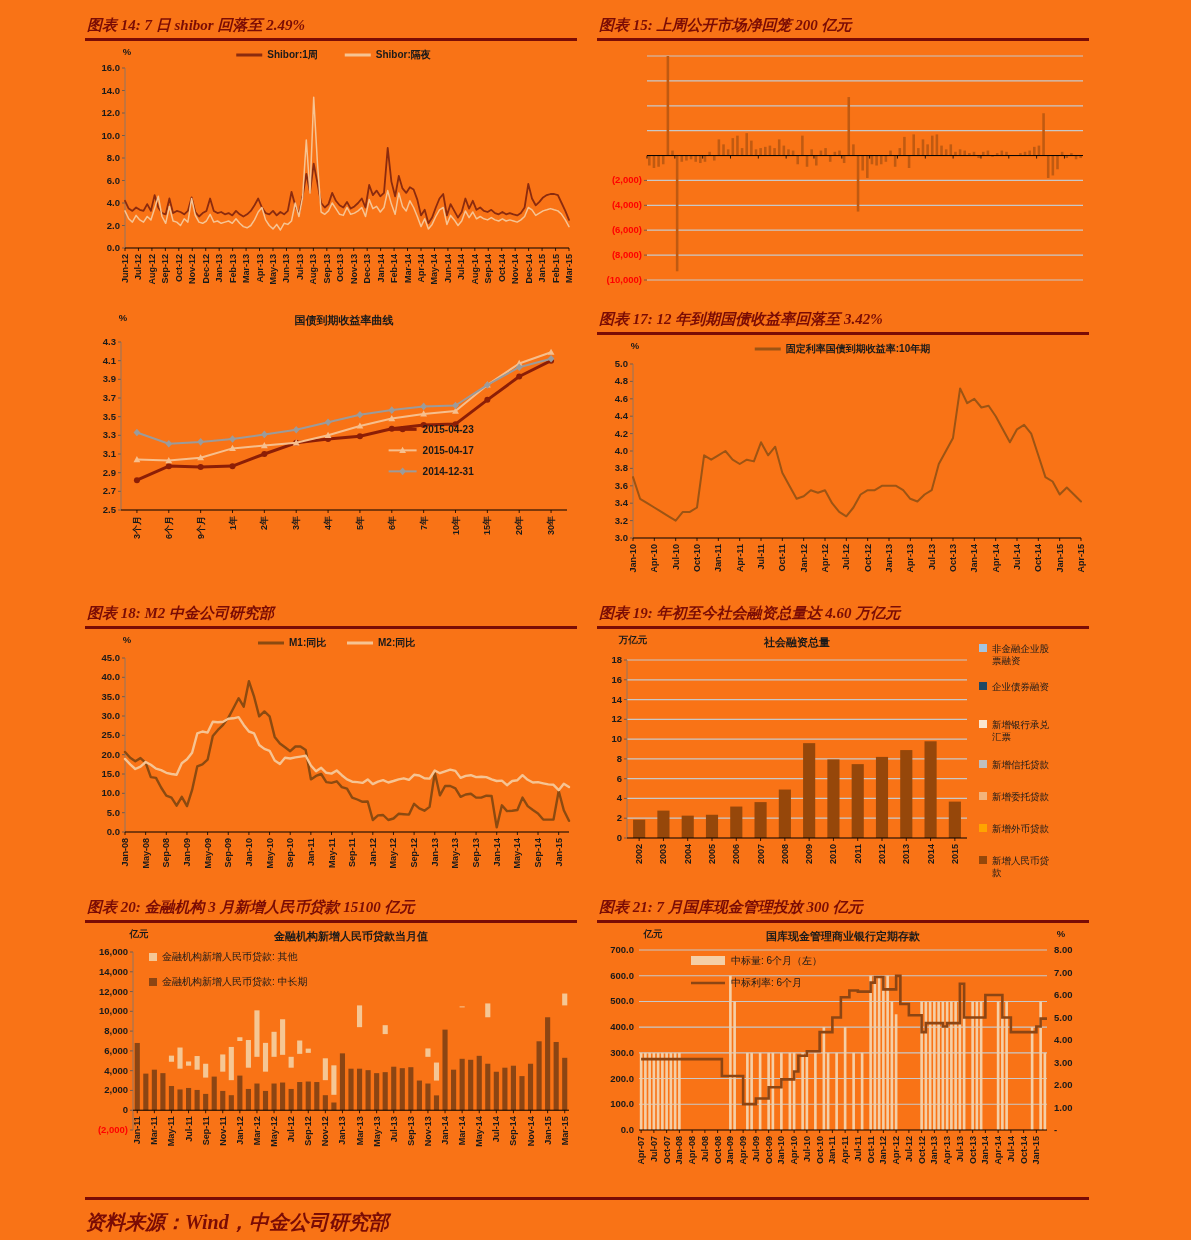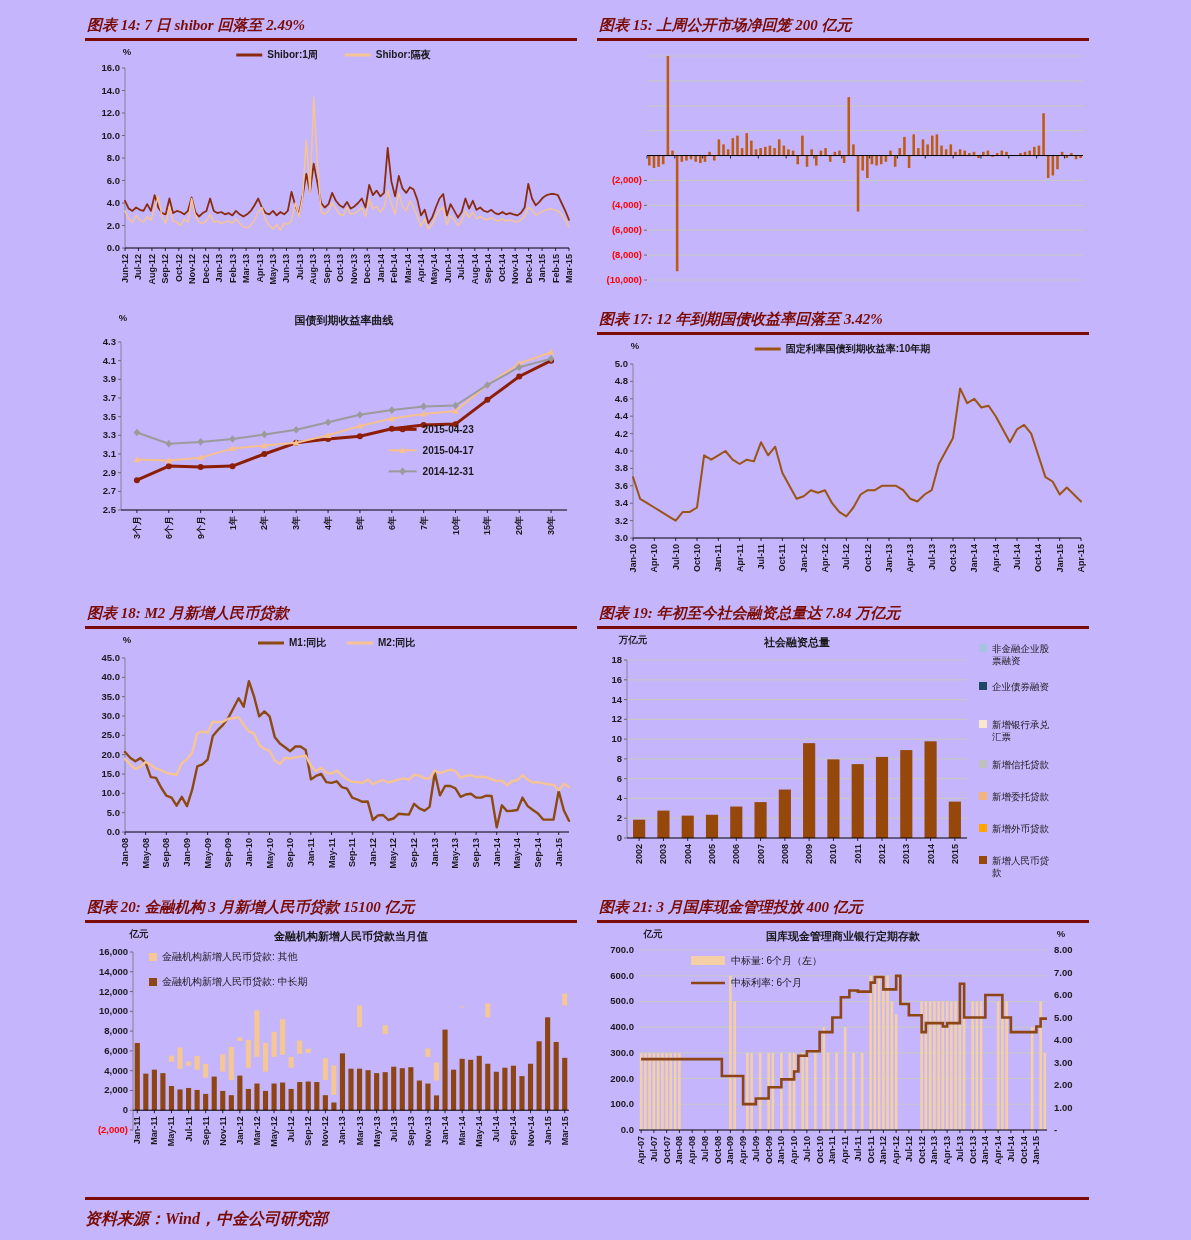--- a/index.html
+++ b/index.html
@@ -1,27 +1,27 @@
 <!DOCTYPE html>
 <html><head>
 <meta charset="utf-8">
 <style>
   html,body{margin:0;padding:0;background:#fff;}
-  .page{position:relative;width:1191px;height:1240px;background:#c4b5fd;overflow:hidden;
+  .page{position:relative;width:1191px;height:1240px;background:#f97316;overflow:hidden;
         font-family:"Liberation Sans","DejaVu Sans",sans-serif;}
   .charts{position:absolute;left:85px;top:16px;display:grid;
           grid-template-columns:492px 492px;column-gap:20px;row-gap:14px;}
   .panel{width:492px;}
   .ptitle{margin:0 0 3px 0;padding:0 0 4px 2px;font-size:15px;line-height:18px;
           font-weight:bold;font-style:italic;color:#7A0C05;border-bottom:3px solid #7A0C05;
           font-family:"Liberation Serif","DejaVu Serif",serif;white-space:nowrap;}
   .cbox{display:block;}
   svg text{font-family:"Liberation Sans","DejaVu Sans",sans-serif;}
   .footer{position:absolute;left:85px;top:1197px;width:1004px;border-top:3px solid #7A0C05;
-          color:#7A0C05;font-weight:bold;font-style:italic;font-size:16px;padding-top:9px;
+          color:#7A0C05;font-weight:bold;font-style:italic;font-size:20px;padding-top:9px;
           font-family:"Liberation Serif","DejaVu Serif",serif;}
 </style>
 </head>
 <body>
 
 <div class="page">
   <div class="charts">
     <section class="panel">
       <h3 class="ptitle">图表 14: 7 日 shibor 回落至 2.49%</h3>
       <svg class="cbox" width="492" height="252">
@@ -436,21 +436,21 @@
           <text x="465.66666666666663" y="206" font-size="9" fill="#1a1a1a" text-anchor="end" font-weight="600" transform="rotate(-90 465.66666666666663 206)">Jan-15</text>
           <line x1="462.66666666666663" y1="200" x2="462.66666666666663" y2="203" stroke="#000" stroke-width="0.8"></line>
           <text x="487" y="206" font-size="9" fill="#1a1a1a" text-anchor="end" font-weight="600" transform="rotate(-90 487 206)">Apr-15</text>
           <line x1="484" y1="200" x2="484" y2="203" stroke="#000" stroke-width="0.8"></line>
           <polyline points="36.0,139.1 43.1,160.8 50.2,165.2 57.3,169.5 64.4,173.9 71.6,178.3 78.7,182.6 85.8,173.9 92.9,173.9 100.0,169.5 107.1,117.3 114.2,121.7 121.3,117.3 128.4,113.0 135.6,121.7 142.7,126.0 149.8,121.7 156.9,123.4 164.0,104.3 171.1,117.3 178.2,108.7 185.3,134.8 192.4,147.8 199.6,160.8 206.7,158.2 213.8,152.2 220.9,154.8 228.0,152.2 235.1,165.2 242.2,173.9 249.3,178.3 256.4,169.5 263.6,156.5 270.7,152.2 277.8,152.2 284.9,147.8 292.0,147.8 299.1,147.8 306.2,152.2 313.3,160.8 320.4,163.5 327.6,156.5 334.7,152.2 341.8,126.0 348.9,113.0 356.0,99.9 363.1,50.4 370.2,65.2 377.3,60.8 384.4,69.5 391.6,67.8 398.7,78.2 405.8,91.3 412.9,104.3 420.0,91.3 427.1,86.9 434.2,95.6 441.3,117.3 448.4,139.1 455.6,143.5 462.7,156.5 469.8,149.5 476.9,156.5 484.0,163.5" fill="none" stroke="#9C5414" stroke-width="2" stroke-linejoin="round" stroke-linecap="round"></polyline>
           <line x1="157.75" y1="11" x2="183.75" y2="11" stroke="#9C5414" stroke-width="3"></line>
           <text x="188.75" y="14" font-size="10" fill="#1a1a1a" text-anchor="start" font-weight="600">固定利率国债到期收益率:10年期</text>
         </svg>
     </section>
     <section class="panel">
-      <h3 class="ptitle">图表 18: M2 月新增人民币贷款</h3>
+      <h3 class="ptitle">图表 18: M2 中金公司研究部</h3>
       <svg class="cbox" width="492" height="252">
           <text x="35" y="203" font-size="9.5" fill="#1a1a1a" text-anchor="end" font-weight="600">0.0</text>
           <line x1="37" y1="200" x2="40" y2="200" stroke="#555" stroke-width="0.8"></line>
           <text x="35" y="183.66666666666666" font-size="9.5" fill="#1a1a1a" text-anchor="end" font-weight="600">5.0</text>
           <line x1="37" y1="180.66666666666666" x2="40" y2="180.66666666666666" stroke="#555" stroke-width="0.8"></line>
           <text x="35" y="164.33333333333334" font-size="9.5" fill="#1a1a1a" text-anchor="end" font-weight="600">10.0</text>
           <line x1="37" y1="161.33333333333334" x2="40" y2="161.33333333333334" stroke="#555" stroke-width="0.8"></line>
           <text x="35" y="145" font-size="9.5" fill="#1a1a1a" text-anchor="end" font-weight="600">15.0</text>
           <line x1="37" y1="142" x2="40" y2="142" stroke="#555" stroke-width="0.8"></line>
           <text x="35" y="125.66666666666667" font-size="9.5" fill="#1a1a1a" text-anchor="end" font-weight="600">20.0</text>
@@ -514,21 +514,21 @@
           <line x1="473.6744186046511" y1="200" x2="473.6744186046511" y2="203" stroke="#000" stroke-width="0.8"></line>
           <polyline points="40.0,120.0 45.2,125.8 50.3,129.2 55.5,126.1 60.7,130.8 65.8,145.1 71.0,145.9 76.1,155.5 81.3,163.7 86.5,165.6 91.6,173.7 96.8,164.8 102.0,174.1 107.1,157.9 112.3,134.3 117.4,132.3 122.6,127.7 127.8,104.1 132.9,97.9 138.1,92.9 143.3,85.9 148.4,76.3 153.6,66.2 158.7,74.7 163.9,49.2 169.1,64.7 174.2,84.4 179.4,79.4 184.6,84.4 189.7,104.9 194.9,111.5 200.0,115.3 205.2,119.2 210.4,114.5 215.5,114.5 220.7,118.0 225.9,147.4 231.0,143.9 236.2,142.0 241.3,150.1 246.5,150.9 251.7,149.3 256.8,155.1 262.0,156.7 267.2,165.6 272.3,167.5 277.5,169.8 282.7,169.5 287.8,188.0 293.0,183.4 298.1,183.0 303.3,188.0 308.5,186.5 313.6,181.8 318.8,182.2 324.0,182.6 329.1,171.8 334.3,176.4 339.4,178.7 344.6,174.9 349.8,140.8 354.9,163.3 360.1,154.0 365.3,154.0 370.4,156.3 375.6,164.8 380.7,162.5 385.9,161.7 391.1,165.6 396.2,165.6 401.4,163.7 406.6,164.0 411.7,195.4 416.9,173.3 422.0,179.1 427.2,178.7 432.4,178.0 437.5,165.6 442.7,174.1 447.9,178.0 453.0,181.4 458.2,187.6 463.3,187.6 468.5,187.6 473.7,159.0 478.8,178.3 484.0,188.8" fill="none" stroke="#8C4A10" stroke-width="2.4" stroke-linejoin="round" stroke-linecap="round"></polyline>
           <polyline points="40.0,126.9 45.2,132.3 50.3,137.0 55.5,134.7 60.7,130.0 65.8,132.7 71.0,136.6 76.1,138.1 81.3,140.8 86.5,142.0 91.6,142.8 96.8,131.2 102.0,127.3 107.1,120.7 112.3,101.4 117.4,99.5 122.6,100.6 127.8,89.8 132.9,90.2 138.1,89.8 143.3,86.7 148.4,86.3 153.6,85.2 158.7,92.9 163.9,99.5 169.1,101.4 174.2,113.0 179.4,116.9 184.6,118.8 189.7,128.5 194.9,131.9 200.0,125.8 205.2,126.5 210.4,125.4 215.5,124.6 220.7,123.8 225.9,133.5 231.0,139.3 236.2,135.8 241.3,140.8 246.5,141.6 251.7,138.5 256.8,143.2 262.0,147.4 267.2,149.7 272.3,150.1 277.5,150.9 282.7,147.4 287.8,152.1 293.0,149.7 298.1,148.2 303.3,150.5 308.5,149.0 313.6,147.4 318.8,146.3 324.0,147.8 329.1,142.8 334.3,143.5 339.4,146.3 344.6,146.6 349.8,138.5 354.9,141.2 360.1,139.3 365.3,137.7 370.4,138.9 375.6,145.9 380.7,143.9 385.9,143.2 391.1,145.1 396.2,144.7 401.4,145.1 406.6,147.4 411.7,149.0 416.9,148.6 422.0,153.2 427.2,149.0 432.4,148.2 437.5,143.2 442.7,147.8 447.9,150.5 453.0,150.1 458.2,151.3 463.3,152.4 468.5,152.8 473.7,158.2 478.8,151.7 484.0,155.1" fill="none" stroke="#F6C493" stroke-width="2.4" stroke-linejoin="round" stroke-linecap="round"></polyline>
           <line x1="173" y1="11" x2="199" y2="11" stroke="#8C4A10" stroke-width="3"></line>
           <text x="204" y="14" font-size="10" fill="#1a1a1a" text-anchor="start" font-weight="600">M1:同比</text>
           <line x1="262" y1="11" x2="288" y2="11" stroke="#F6C493" stroke-width="3"></line>
           <text x="293" y="14" font-size="10" fill="#1a1a1a" text-anchor="start" font-weight="600">M2:同比</text>
         </svg>
     </section>
     <section class="panel">
-      <h3 class="ptitle">图表 19: 年初至今社会融资总量达 7.84 万亿元</h3>
+      <h3 class="ptitle">图表 19: 年初至今社会融资总量达 4.60 万亿元</h3>
       <svg class="cbox" width="492" height="252">
           <text x="25" y="209" font-size="9.5" fill="#1a1a1a" text-anchor="end" font-weight="600">0</text>
           <line x1="27" y1="206" x2="30" y2="206" stroke="#555" stroke-width="0.8"></line>
           <line x1="30" y1="186.22222222222223" x2="370" y2="186.22222222222223" stroke="#C8C8C8" stroke-width="1.2"></line>
           <text x="25" y="189.22222222222223" font-size="9.5" fill="#1a1a1a" text-anchor="end" font-weight="600">2</text>
           <line x1="27" y1="186.22222222222223" x2="30" y2="186.22222222222223" stroke="#555" stroke-width="0.8"></line>
           <line x1="30" y1="166.44444444444446" x2="370" y2="166.44444444444446" stroke="#C8C8C8" stroke-width="1.2"></line>
           <text x="25" y="169.44444444444446" font-size="9.5" fill="#1a1a1a" text-anchor="end" font-weight="600">4</text>
           <line x1="27" y1="166.44444444444446" x2="30" y2="166.44444444444446" stroke="#555" stroke-width="0.8"></line>
           <line x1="30" y1="146.66666666666669" x2="370" y2="146.66666666666669" stroke="#C8C8C8" stroke-width="1.2"></line>
@@ -873,21 +873,21 @@
           <line x1="462.62745098039215" y1="184.22222222222223" x2="462.62745098039215" y2="187.22222222222223" stroke="#000" stroke-width="0.8"></line>
           <text x="482.7254901960784" y="190.22222222222223" font-size="9" fill="#1a1a1a" text-anchor="end" font-weight="600" transform="rotate(-90 482.7254901960784 190.22222222222223)">Mar-15</text>
           <line x1="479.7254901960784" y1="184.22222222222223" x2="479.7254901960784" y2="187.22222222222223" stroke="#000" stroke-width="0.8"></line>
           <rect x="64" y="27" width="8" height="8" fill="#F5C795"></rect>
           <text x="77" y="34" font-size="10" fill="#1a1a1a" text-anchor="start" font-weight="400">金融机构新增人民币贷款: 其他</text>
           <rect x="64" y="52" width="8" height="8" fill="#8C4513"></rect>
           <text x="77" y="59" font-size="10" fill="#1a1a1a" text-anchor="start" font-weight="400">金融机构新增人民币贷款: 中长期</text>
         </svg>
     </section>
     <section class="panel">
-      <h3 class="ptitle">图表 21: 3 月国库现金管理投放 400 亿元</h3>
+      <h3 class="ptitle">图表 21: 7 月国库现金管理投放 300 亿元</h3>
       <svg class="cbox" width="492" height="252">
           <text x="37" y="207" font-size="9.5" fill="#1a1a1a" text-anchor="end" font-weight="600">0.0</text>
           <line x1="42" y1="178.28571428571428" x2="450" y2="178.28571428571428" stroke="#C8C8C8" stroke-width="1.1"></line>
           <text x="37" y="181.28571428571428" font-size="9.5" fill="#1a1a1a" text-anchor="end" font-weight="600">100.0</text>
           <line x1="42" y1="152.57142857142858" x2="450" y2="152.57142857142858" stroke="#C8C8C8" stroke-width="1.1"></line>
           <text x="37" y="155.57142857142858" font-size="9.5" fill="#1a1a1a" text-anchor="end" font-weight="600">200.0</text>
           <line x1="42" y1="126.85714285714286" x2="450" y2="126.85714285714286" stroke="#C8C8C8" stroke-width="1.1"></line>
           <text x="37" y="129.85714285714286" font-size="9.5" fill="#1a1a1a" text-anchor="end" font-weight="600">300.0</text>
           <line x1="42" y1="101.14285714285715" x2="450" y2="101.14285714285715" stroke="#C8C8C8" stroke-width="1.1"></line>
           <text x="37" y="104.14285714285715" font-size="9.5" fill="#1a1a1a" text-anchor="end" font-weight="600">400.0</text>

